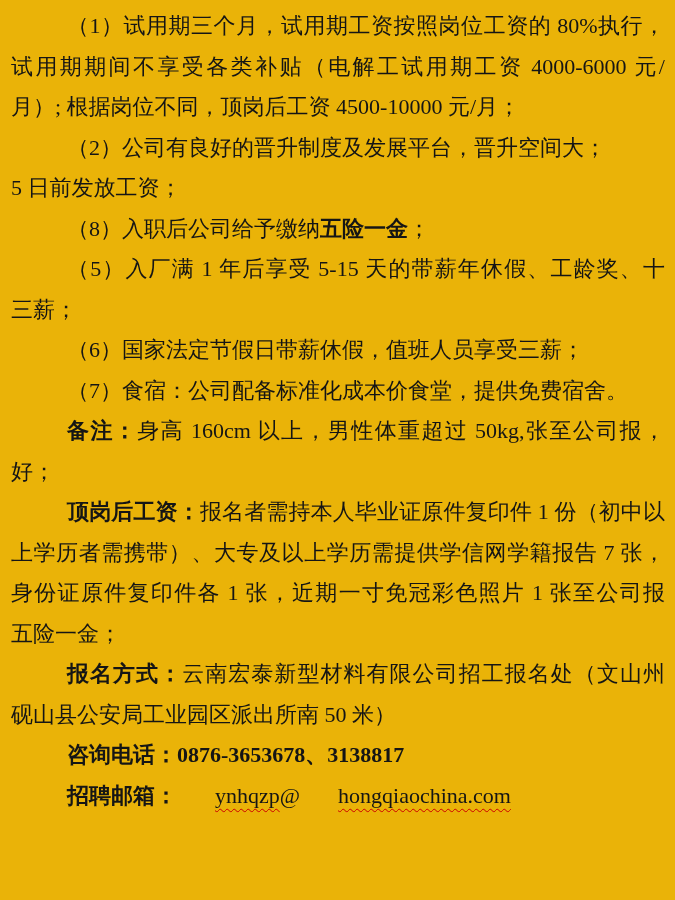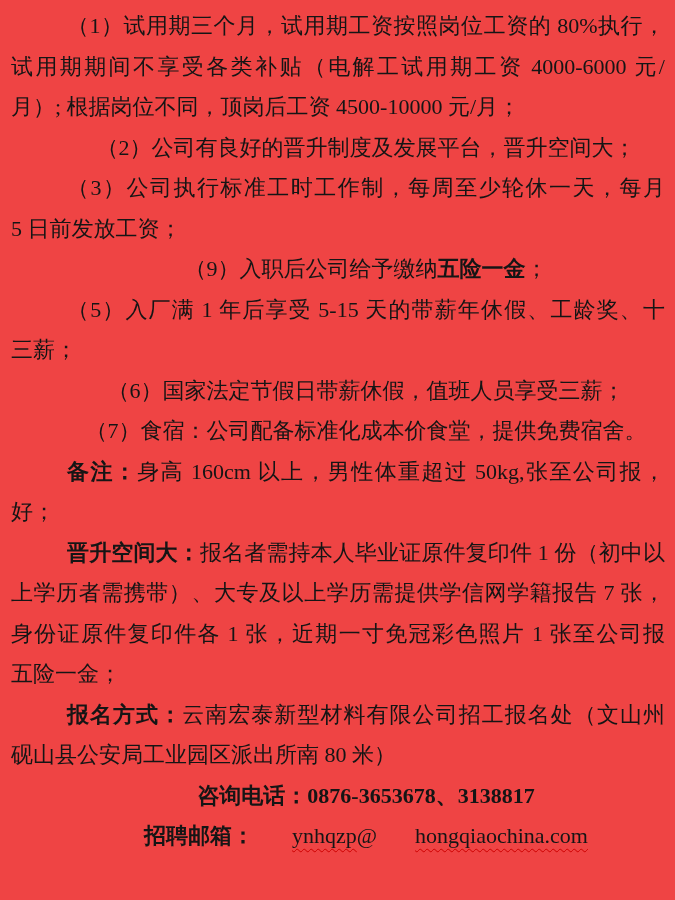--- a/index.html
+++ b/index.html
@@ -24,51 +24,49 @@
     white-space: nowrap;
     overflow: hidden;
   }
   .text-line.justify {
     text-align: justify;
     text-align-last: justify;
     text-justify: inter-character;
   }
   .text-line.indent {
     padding-left: 56px;
-    text-align: center;
   }
   .run { display: inline; }
   .run.bold { font-weight: bold; }
   .run.wavy {
     text-decoration-line: underline;
     text-decoration-style: wavy;
     text-decoration-color: var(--wavy-color, #cc0000);
     text-decoration-thickness: 1px;
     text-underline-offset: 5px;
     margin-left: 38px;
   }
 </style>
 </head>
 <body>
 
-<div class="page" style="background: #ef4444; color: rgb(21, 21, 21); --wavy-color: #cc0000;">
+<div class="page" style="background: #eab308; color: rgb(21, 21, 21); --wavy-color: #cc0000;">
     <div class="text-line justify indent"><span class="run">（1）试用期三个月，试用期工资按照岗位工资的 80%执行，</span></div>
     <div class="text-line justify"><span class="run">试用期期间不享受各类补贴（电解工试用期工资 4000-6000 元/</span></div>
     <div class="text-line"><span class="run">月）; 根据岗位不同，顶岗后工资 4500-10000 元/月；</span></div>
     <div class="text-line indent"><span class="run">（2）公司有良好的晋升制度及发展平台，晋升空间大；</span></div>
-    <div class="text-line justify indent"><span class="run">（3）公司执行标准工时工作制，每周至少轮休一天，每月</span></div>
     <div class="text-line"><span class="run">5 日前发放工资；</span></div>
-    <div class="text-line indent"><span class="run">（9）入职后公司给予缴纳</span><span class="run bold">五险一金</span><span class="run">；</span></div>
+    <div class="text-line indent"><span class="run">（8）入职后公司给予缴纳</span><span class="run bold">五险一金</span><span class="run">；</span></div>
     <div class="text-line justify indent"><span class="run">（5）入厂满 1 年后享受 5-15 天的带薪年休假、工龄奖、十</span></div>
     <div class="text-line"><span class="run">三薪；</span></div>
     <div class="text-line indent"><span class="run">（6）国家法定节假日带薪休假，值班人员享受三薪；</span></div>
     <div class="text-line indent"><span class="run">（7）食宿：公司配备标准化成本价食堂，提供免费宿舍。</span></div>
     <div class="text-line justify indent"><span class="run bold">备注：</span><span class="run">身高 160cm 以上，男性体重超过 50kg,张至公司报，</span></div>
     <div class="text-line"><span class="run">好；</span></div>
-    <div class="text-line justify indent"><span class="run bold">晋升空间大：</span><span class="run">报名者需持本人毕业证原件复印件 1 份（初中以</span></div>
+    <div class="text-line justify indent"><span class="run bold">顶岗后工资：</span><span class="run">报名者需持本人毕业证原件复印件 1 份（初中以</span></div>
     <div class="text-line justify"><span class="run">上学历者需携带）、大专及以上学历需提供学信网学籍报告 7 张，</span></div>
     <div class="text-line justify"><span class="run">身份证原件复印件各 1 张，近期一寸免冠彩色照片 1 张至公司报</span></div>
     <div class="text-line"><span class="run">五险一金；</span></div>
     <div class="text-line justify indent"><span class="run bold">报名方式：</span><span class="run">云南宏泰新型材料有限公司招工报名处（文山州</span></div>
-    <div class="text-line"><span class="run">砚山县公安局工业园区派出所南 80 米）</span></div>
+    <div class="text-line"><span class="run">砚山县公安局工业园区派出所南 50 米）</span></div>
     <div class="text-line indent"><span class="run bold">咨询电话：0876-3653678、3138817</span></div>
     <div class="text-line indent"><span class="run bold">招聘邮箱：</span><span class="run wavy">ynhqzp</span><span class="run">@</span><span class="run wavy">hongqiaochina.com</span></div>
   </div>
 
 </body></html>

